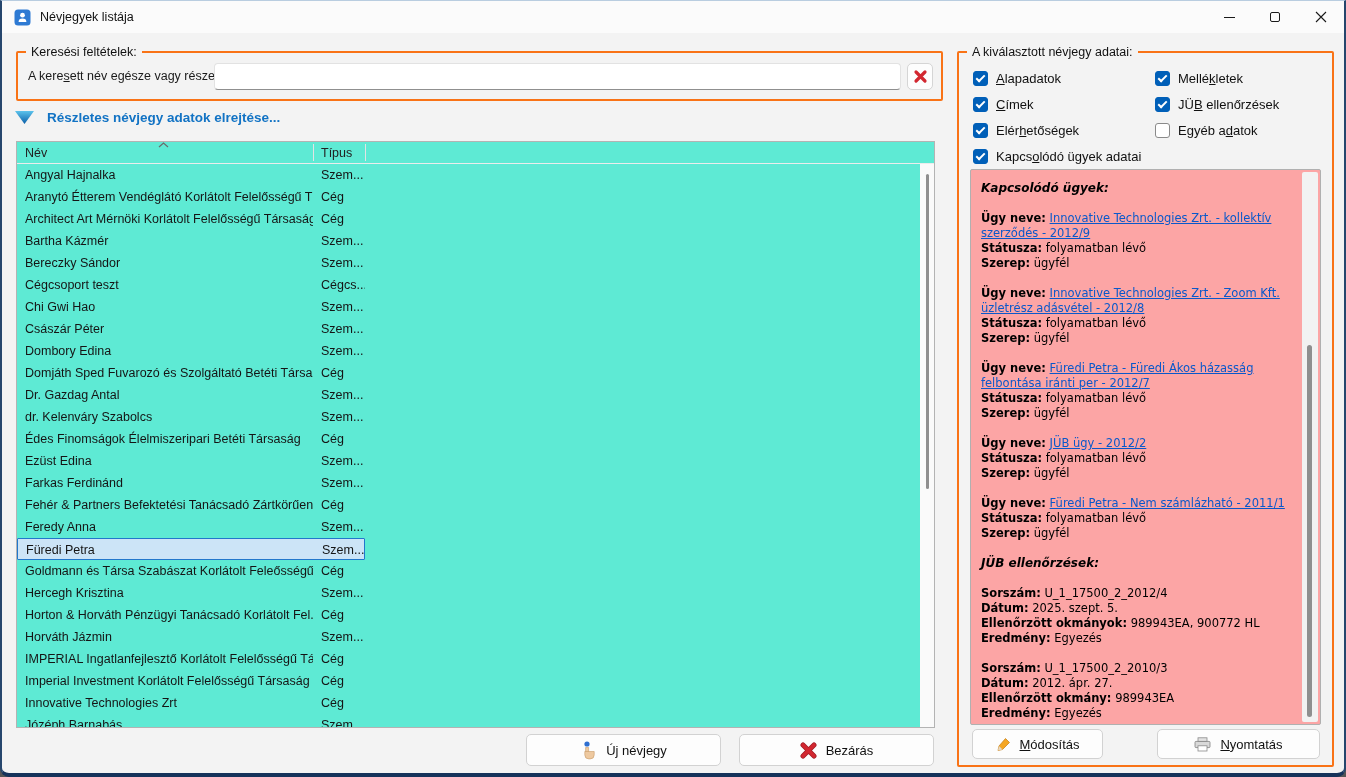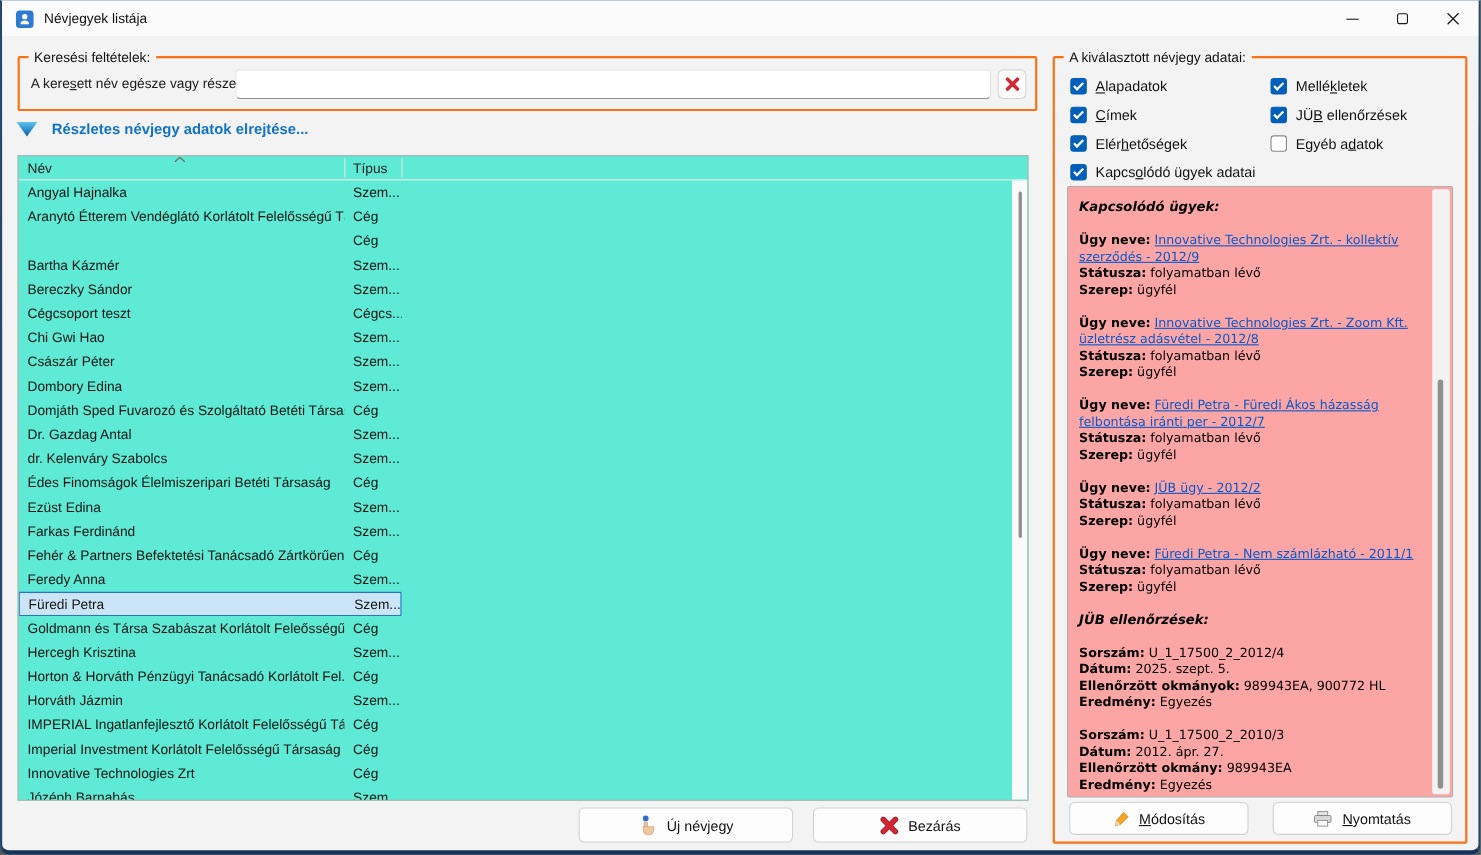--- a/index.html
+++ b/index.html
@@ -84,21 +84,21 @@
   
   .dscroll{ position:absolute; right:2px; top:2px; bottom:2px; width:16px; background:#f2f2f2; border-radius:2px; }
   .dscroll .thumb{ position:absolute; left:5px; width:5px; top:173px; height:372px; background:#8f8f8f; border-radius:3px; }
 
   
   .btn{ position:absolute; background:#fdfdfd; border:1px solid #d2d2d2; border-radius:5px;
     display:flex; align-items:center; justify-content:center; gap:9px;
     font-family:"Liberation Sans",sans-serif; font-size:13px; color:#111; cursor:pointer; }
   .btn-new{ left:524px; top:733px; width:195px; height:32px; }
   .btn-close{ left:737px; top:733px; width:195px; height:32px; }
-  .btn-modify{ left:970px; top:728px; width:163px; height:30px; }
+  .btn-modify{ left:970px; top:728px; width:131px; height:30px; }
   .btn-print{ left:1155px; top:728px; width:163px; height:30px; }
 </style>
 </head>
 <body>
 
 <div class="window">
 
   <div class="titlebar">
     <svg class="app-icon" viewBox="0 0 17 17">
       <rect x="0.5" y="0.5" width="16" height="16" rx="3.5" fill="#2e7ad3"></rect>
@@ -159,20 +159,21 @@
           <span class="cell name">Angyal Hajnalka</span>
           <span class="cell type">Szem...</span>
         </div>
 
         <div class="trow">
           <span class="cell name">Aranytó Étterem Vendéglátó Korlátolt Felelősségű Tá...</span>
           <span class="cell type">Cég</span>
         </div>
 
         <div class="trow">
+          <span class="cell name">Architect Art Mérnöki Korlátolt Felelősségű Társaság</span>
           <span class="cell type">Cég</span>
         </div>
 
         <div class="trow">
           <span class="cell name">Bartha Kázmér</span>
           <span class="cell type">Szem...</span>
         </div>
 
         <div class="trow">
           <span class="cell name">Bereczky Sándor</span>

